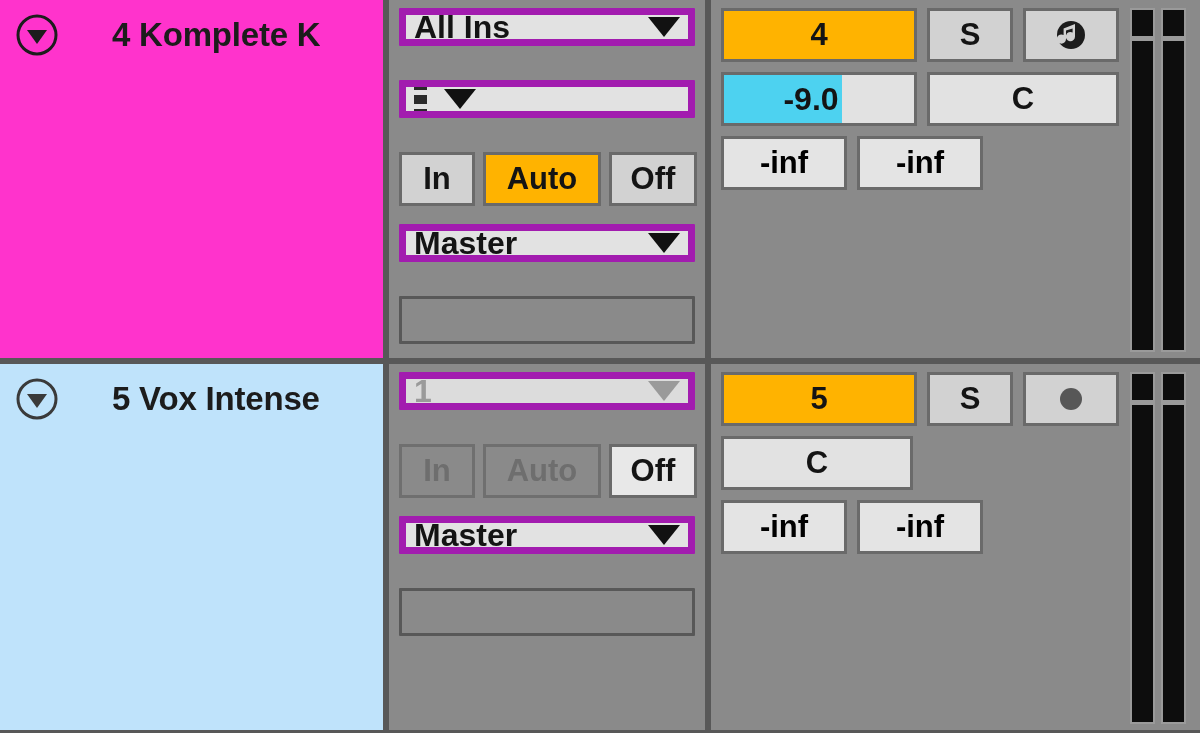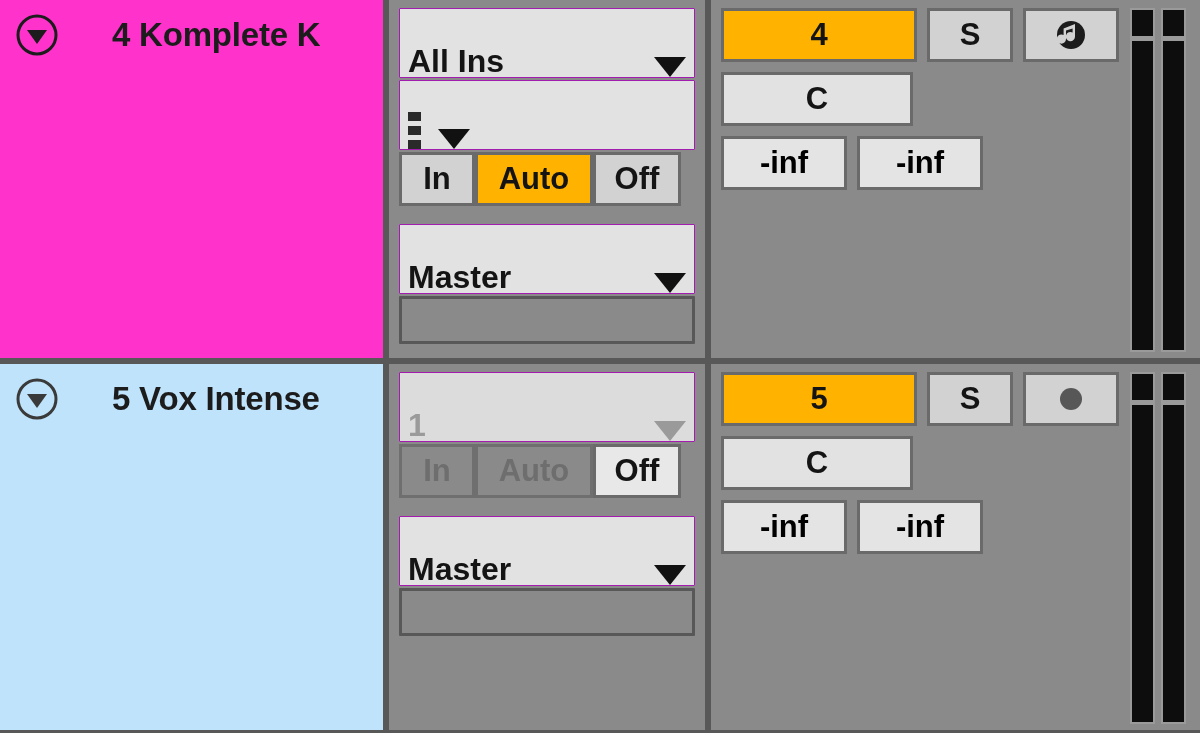--- a/index.html
+++ b/index.html
@@ -84,27 +84,27 @@
     box-sizing: border-box;
     border-right: 6px solid #585858;
     background: #8a8a8a;
     padding: 8px 10px 0 10px;
   }
 
   .io-slot { height: 62px; margin-bottom: 10px; position: relative; }
 
   .chooser {
     position: relative;
-    height: 70px;
+    height: 38px;
     box-sizing: border-box;
     background: #e2e2e2;
-    border: 1px solid #a21caf;
+    border: 7px solid #a21caf;
     border-radius: 1px;
     display: flex;
-    align-items: flex-end;
+    align-items: center;
     padding: 0 4px 0 8px;
     overflow: hidden;
   }
   .chooser .ctext {
     font-size: 32px;
     font-weight: bold;
     color: #141414;
     white-space: nowrap;
     line-height: 1;
     flex: 1 1 auto;
@@ -135,20 +135,21 @@
   .midi-dots i {
     display: block;
     width: 13px;
     height: 9px;
     background: #2a2a2a;
   }
 
   
   .monitor-row {
     display: flex;
+    gap: 8px;
     height: 54px;
   }
   .mon-btn {
     box-sizing: border-box;
     height: 54px;
     background: #d2d2d2;
     border: 3px solid #6a6a6a;
     display: flex;
     align-items: center;
     justify-content: center;
@@ -386,20 +387,24 @@
           <div class="activator">4</div>
           <div class="solo-btn">S</div>
           <div class="arm-btn">
             <svg width="36" height="36" viewBox="0 0 36 36">
               <circle cx="18" cy="18" r="14" fill="#1c1c1c"></circle>
               <path d="M22 7 L22 19.5 A4.6 4.6 0 1 1 19.6 15.6 L19.6 11.5 L13 13.5 L13 22 A4.6 4.6 0 1 1 10.6 18 L10.6 11.6 L22 7 Z" fill="#d2d2d2"></path>
             </svg>
           </div>
         </div>
         <div class="mix-row-2">
+          <div class="vol-unit">
+            <div class="vol-fill" id="volfill-0" style="width: 62%;"></div>
+            <div class="vol-text">-9.0</div>
+          </div>
           <div class="pan-unit">C</div>
         </div>
         <div class="mix-row-3">
           <div class="send-unit">-inf</div>
           <div class="send-unit">-inf</div>
         </div>
       </div>
 
       <div class="meter-zone">
         <div class="meter">

